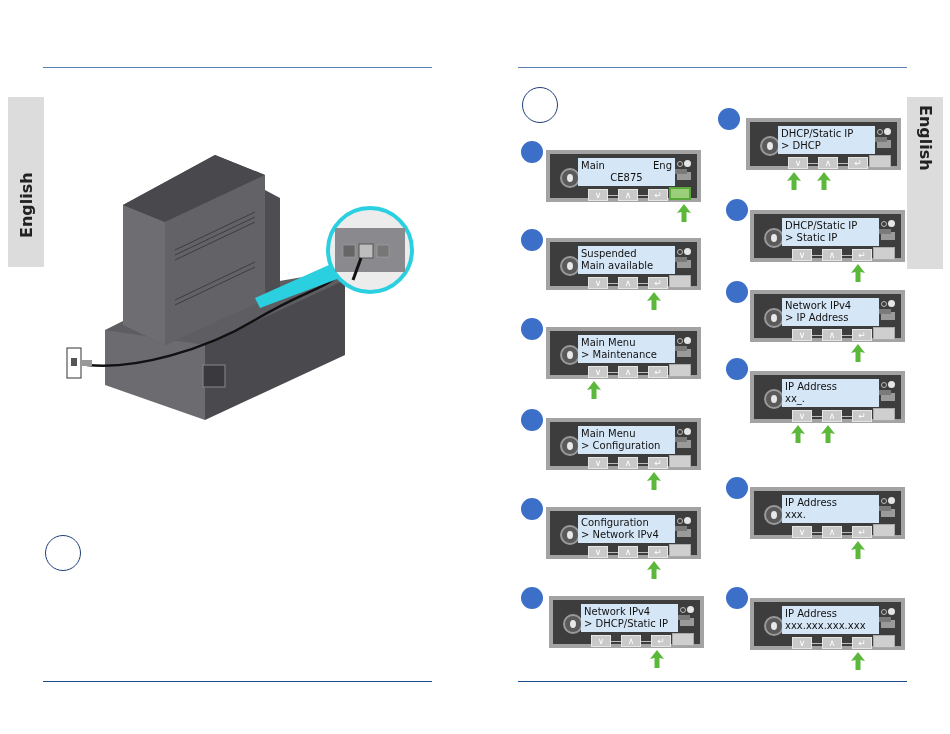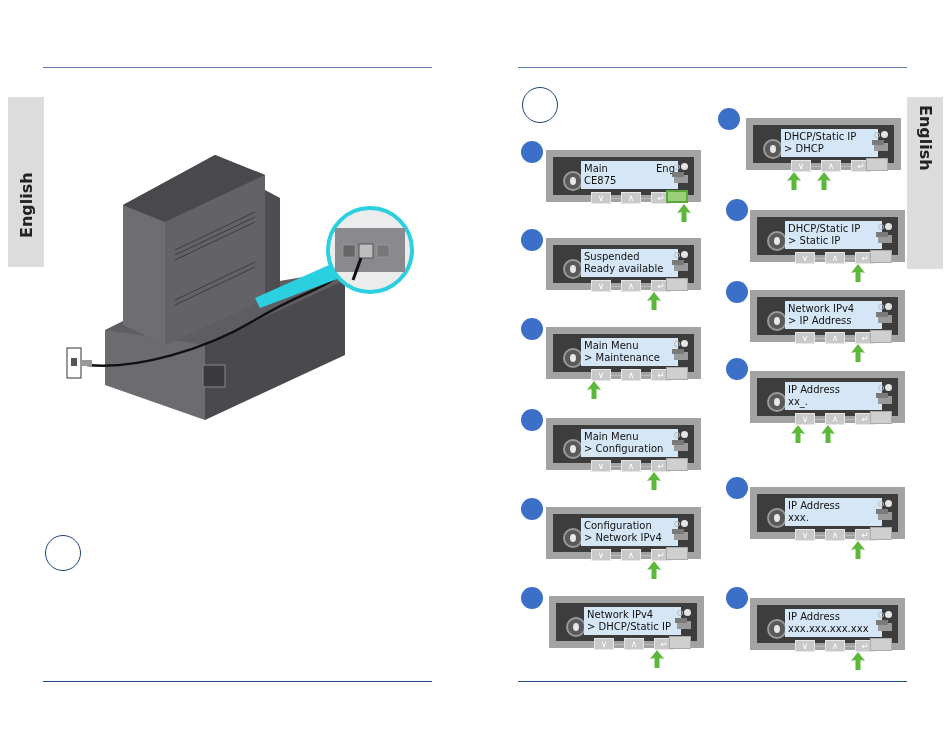--- a/index.html
+++ b/index.html
@@ -12,30 +12,30 @@
   .left-tab { left: 8px; top: 97px; height: 170px; }
   .left-tab span { left: 50%; bottom: 10px; transform-origin: 0 0; transform: rotate(-90deg) translate(0, -50%); }
   .right-tab { left: 907px; top: 97px; height: 172px; }
   .right-tab span { left: 50%; top: 8px; transform-origin: 0 0; transform: rotate(90deg) translate(0, -50%); }
 
   .step-outline { position: absolute; width: 36px; height: 36px; border: 1.5px solid #1f3f7a;
                   border-radius: 50%; box-sizing: border-box; background: #fff; }
   .step-dot { position: absolute; width: 22px; height: 22px; border-radius: 50%; background: #3c6fc8; }
 
   .panel { position: absolute; width: 155px; height: 52px; background: #3d3d3d;
-           border: 7px solid #a3a3a3; box-sizing: border-box; }
+           border: 4px solid #a3a3a3; box-sizing: border-box; }
   .power { position: absolute; left: 10px; top: 14px; width: 20px; height: 20px; border-radius: 50%;
            background: #5a5a5a; border: 2px solid #9a9a9a; box-sizing: border-box; }
   .power::after { content: ""; position: absolute; left: 5px; top: 4px; width: 6px; height: 8px;
                   border-radius: 50% 50% 50% 50%; background: #e8e8e8; }
   .lcd { position: absolute; left: 28px; top: 4px; width: 97px; height: 28px; background: #d5e6f7;
          font-family: "DejaVu Sans", sans-serif; font-size: 10px; line-height: 12px; color: #111;
          padding: 2px 3px; box-sizing: border-box; white-space: pre; overflow: hidden; }
   .lcd .l1 { display: flex; justify-content: space-between; }
-  .lcd .center { }
+  .lcd .center { text-align: center; }
   .btnrow { position: absolute; left: 38px; top: 35px; width: 80px; height: 12px; }
   .btnrow .link { position: absolute; left: 10px; top: 6px; width: 60px; height: 1px; background: #bbb; }
   .kbtn { position: absolute; top: 0; width: 20px; height: 12px; background: #c9c9c9; border: 1px solid #e6e6e6;
           box-sizing: border-box; font-size: 9px; line-height: 10px; text-align: center; color: #fff; }
   .kbtn.down { left: 0; } .kbtn.up { left: 30px; } .kbtn.enter { left: 60px; }
   .side-icons { position: absolute; right: 6px; top: 4px; width: 22px; }
   .ico-key { position: absolute; right: 0; top: 2px; width: 14px; height: 8px; }
   .ico-key::before { content: ""; position: absolute; left: 0; top: 1px; width: 4px; height: 4px; border: 1px solid #bbb; border-radius: 50%; }
   .ico-key::after { content: ""; position: absolute; right: 0; top: 0; width: 7px; height: 7px; border-radius: 50%; background: #e5e5e5; }
   .ico-card { position: absolute; right: 0; top: 14px; width: 14px; height: 8px; background: #9a9a9a; }
@@ -131,21 +131,21 @@
       <div class="sq-btn active"></div>
     </div>
     <div class="arrow" style="left: 677px; top: 204px;">
       <svg width="14" height="18" viewBox="0 0 14 18">
         <polygon points="7,0 14,9 9.5,8 9.5,18 4.5,18 4.5,8 0,9" fill="#5bb83a"></polygon>
       </svg>
     </div>
     <div class="step-dot" style="left: 521px; top: 229px;"></div>
     <div class="panel" style="left: 546px; top: 238px;">
       <div class="power"></div>
-      <div class="lcd"><div class="l1"><span>Suspended</span><span></span></div><div>Ready available</div></div>
+      <div class="lcd"><div class="l1"><span>Suspended</span><span></span></div><div>Main available</div></div>
       <div class="btnrow">
         <div class="link"></div>
         <div class="kbtn down">∨</div>
         <div class="kbtn up">∧</div>
         <div class="kbtn enter">↵</div>
       </div>
       <div class="side-icons">
         <div class="ico-key"></div>
         <div class="ico-card"></div>
       </div>

